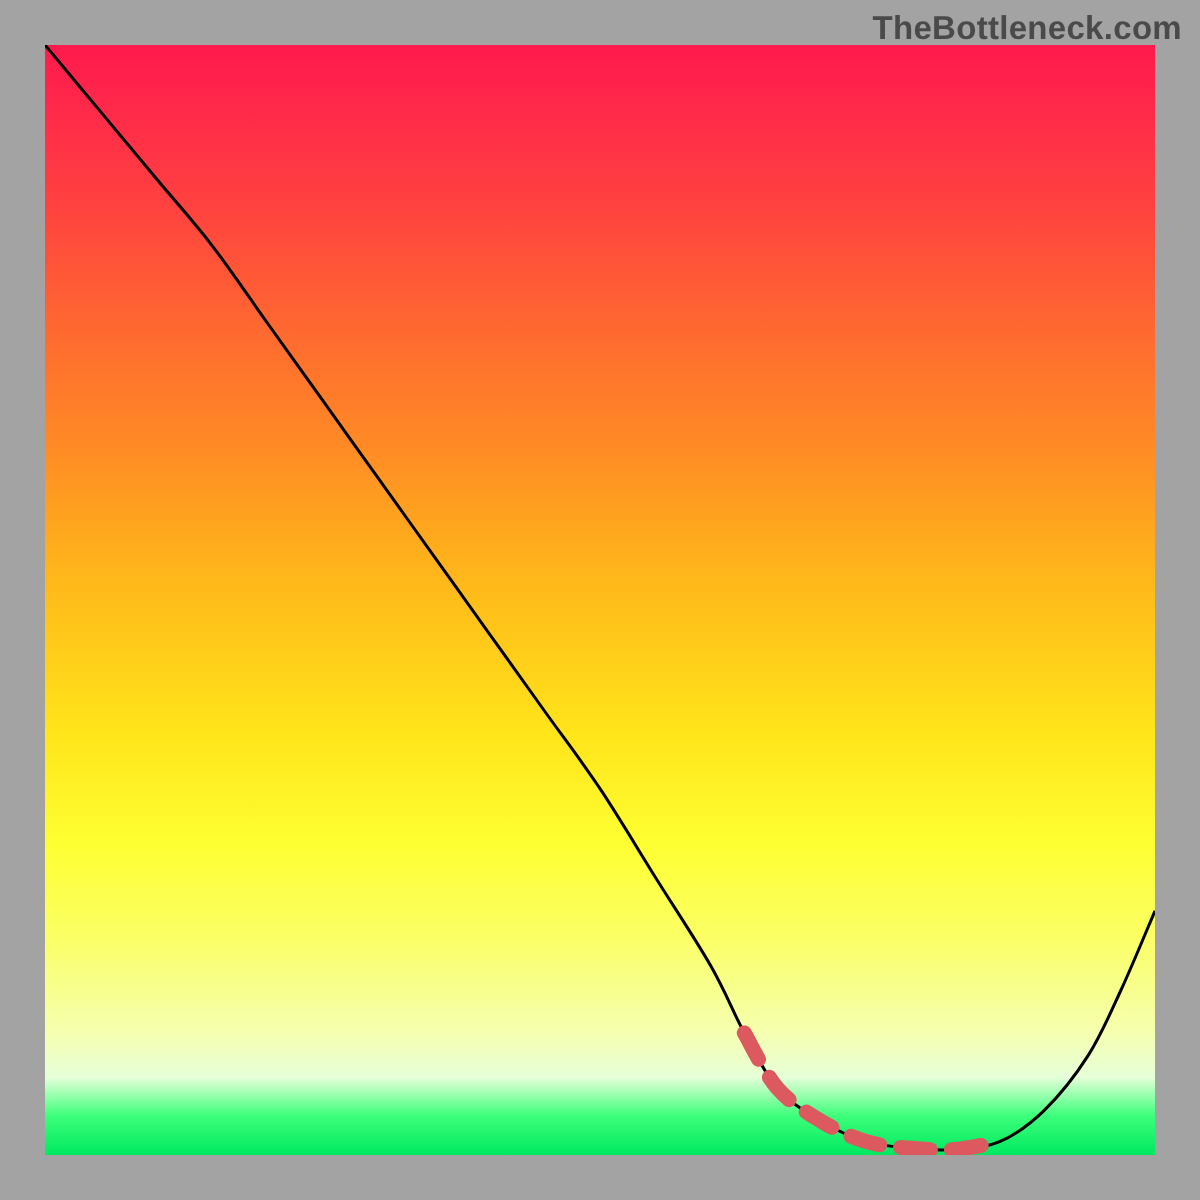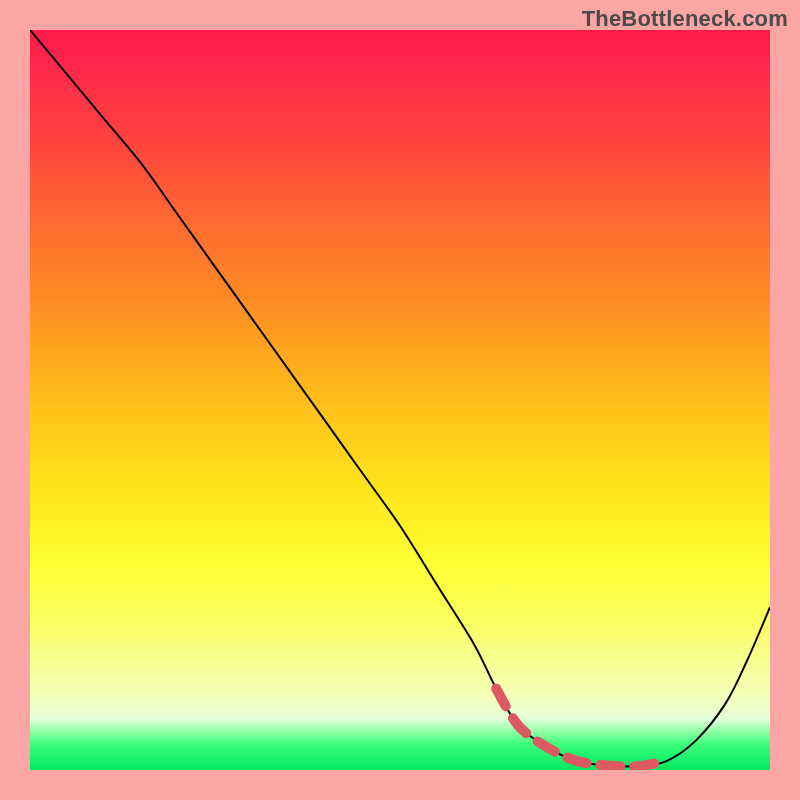--- a/index.html
+++ b/index.html
@@ -7,21 +7,21 @@
     padding: 0;
     width: 800px;
     height: 800px;
     background: #000;
     overflow: hidden;
     font-family: Arial, Helvetica, sans-serif;
   }
   .frame {
     position: absolute;
     inset: 0;
-    background: #fca5a5;
+    background: #a3a3a3;
   }
   .plot-area {
     position: absolute;
     left: 30px;
     top: 30px;
     width: 740px;
     height: 740px;
     overflow: hidden;
   }
   .gradient-bg {

